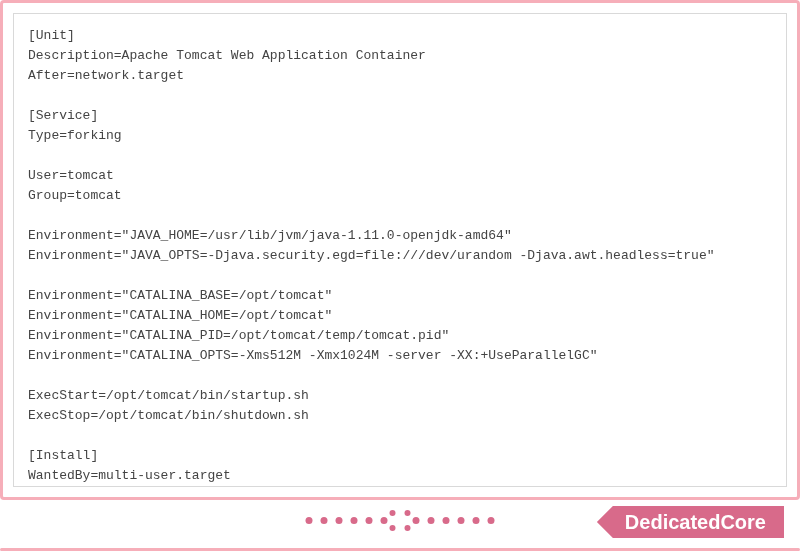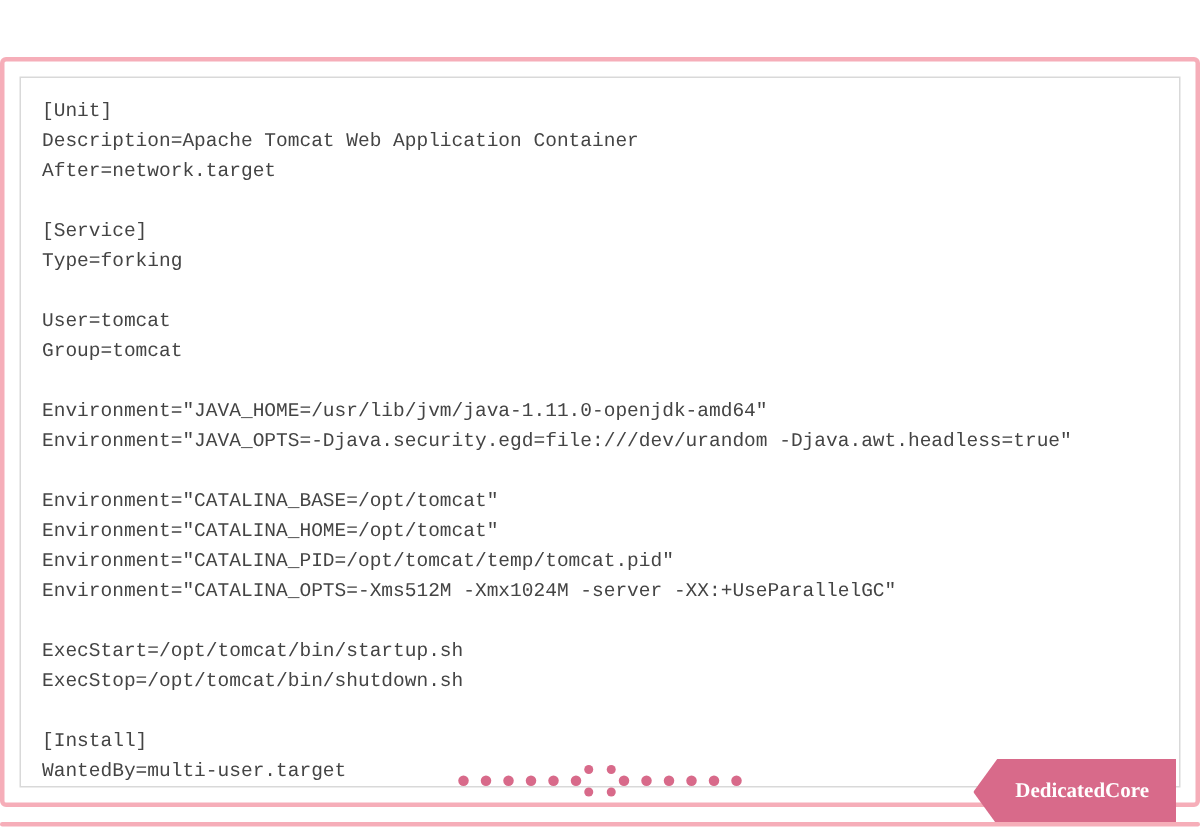--- a/index.html
+++ b/index.html
@@ -11,21 +11,20 @@
     font-family: "Courier New", Courier, monospace;
   }
   .outer-border {
     position: absolute;
     top: 0; left: 0;
     width: 800px;
     height: 500px;
     border: 3px solid #f6aeb9;
     border-radius: 4px;
     background: #fff;
-    margin-top: 38px;
   }
   .inner-box {
     position: absolute;
     top: 10px;
     left: 10px;
     right: 10px;
     bottom: 10px;
     border: 1px solid #d9d9d9;
     background: #fff;
     padding: 12px 14px;
@@ -78,26 +77,26 @@
   .side-dot.tl { left: -6px; top: -6px; }
   .side-dot.tr { right: -6px; top: -6px; }
   .side-dot.bl { left: -6px; bottom: -6px; }
   .side-dot.br { right: -6px; bottom: -6px; }
   .diamond-wrap { position: relative; width: 9px; height: 9px; }
 
   .badge {
     position: absolute;
     right: 16px;
     top: 8px;
-    height: 44px;
+    height: 32px;
     background: #d86a8a;
     color: #fff;
-    font-family: Liberation Serif, serif;
+    font-family: Liberation Sans, sans-serif;
     font-weight: bold;
-    font-size: 14px;
+    font-size: 20px;
     display: flex;
     align-items: center;
     padding: 0 18px 0 28px;
     clip-path: polygon(16px 0, 100% 0, 100% 100%, 16px 100%, 0 50%);
   }
 
   .bottom-line {
     position: absolute;
     left: 0;
     top: 548px;

